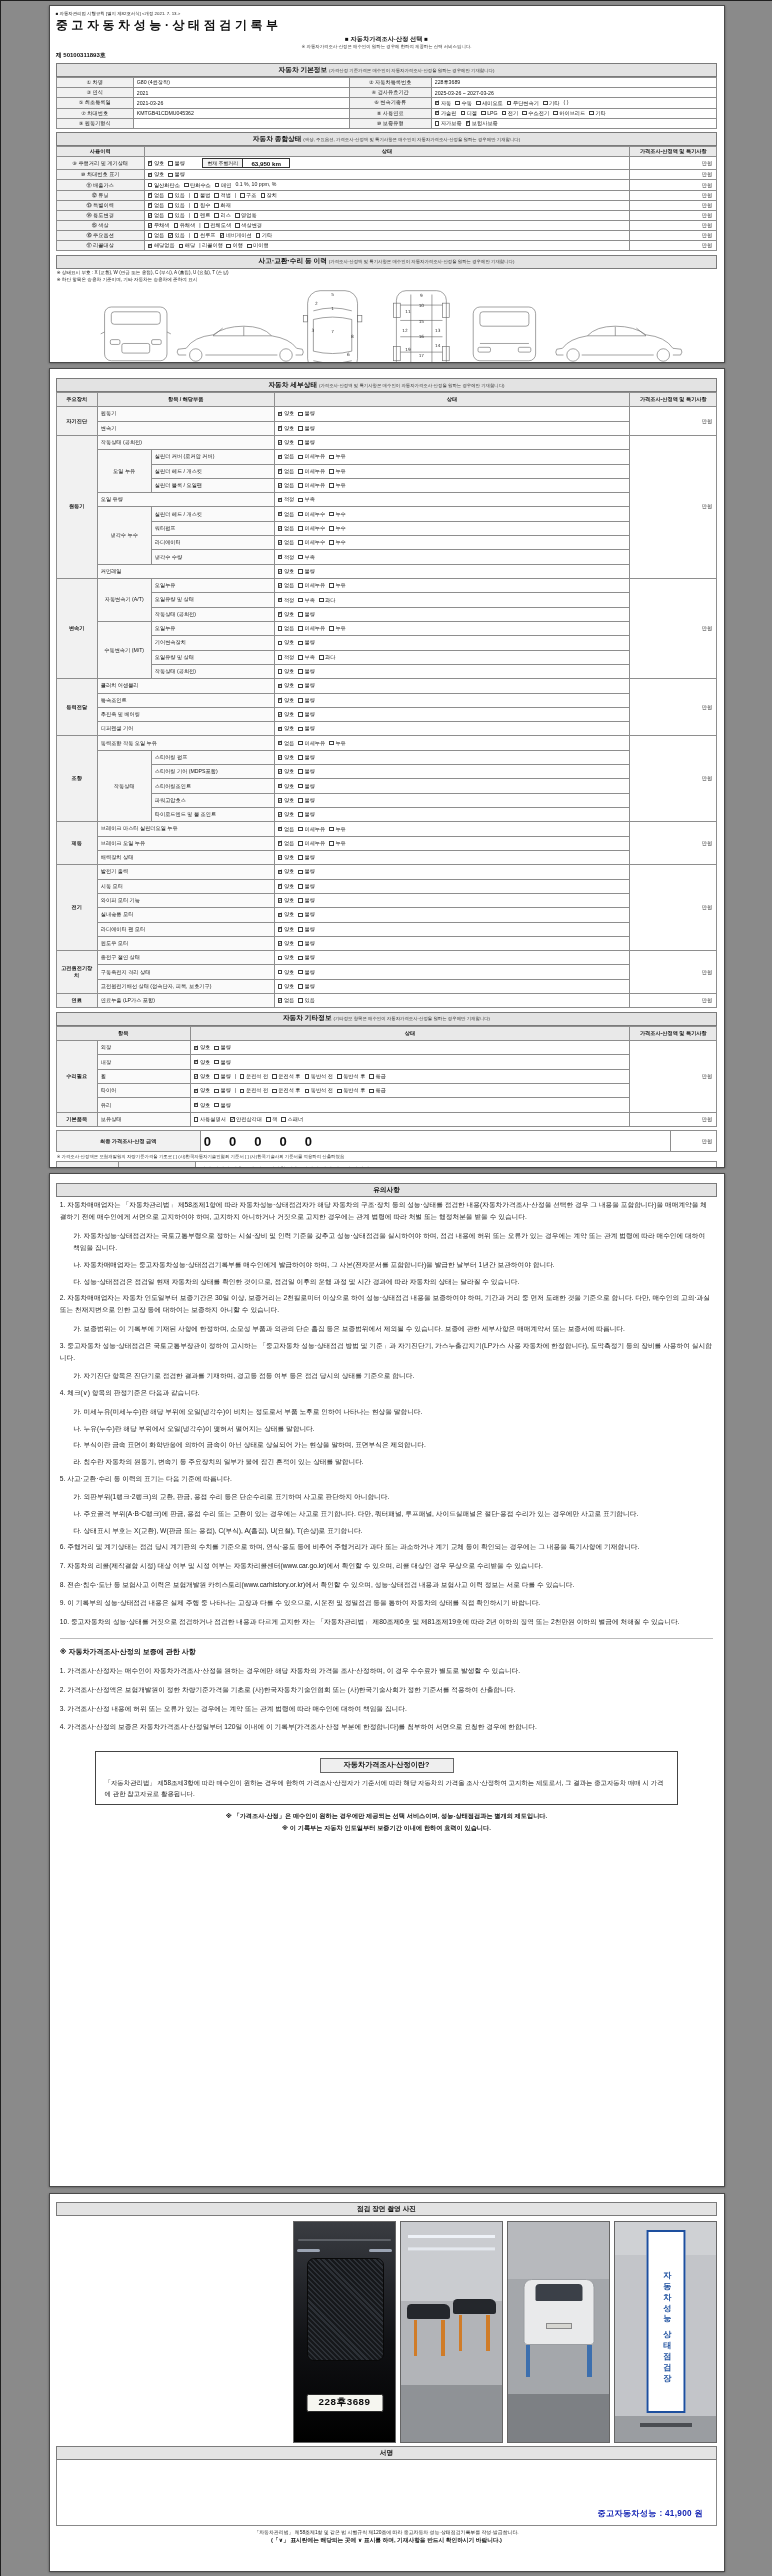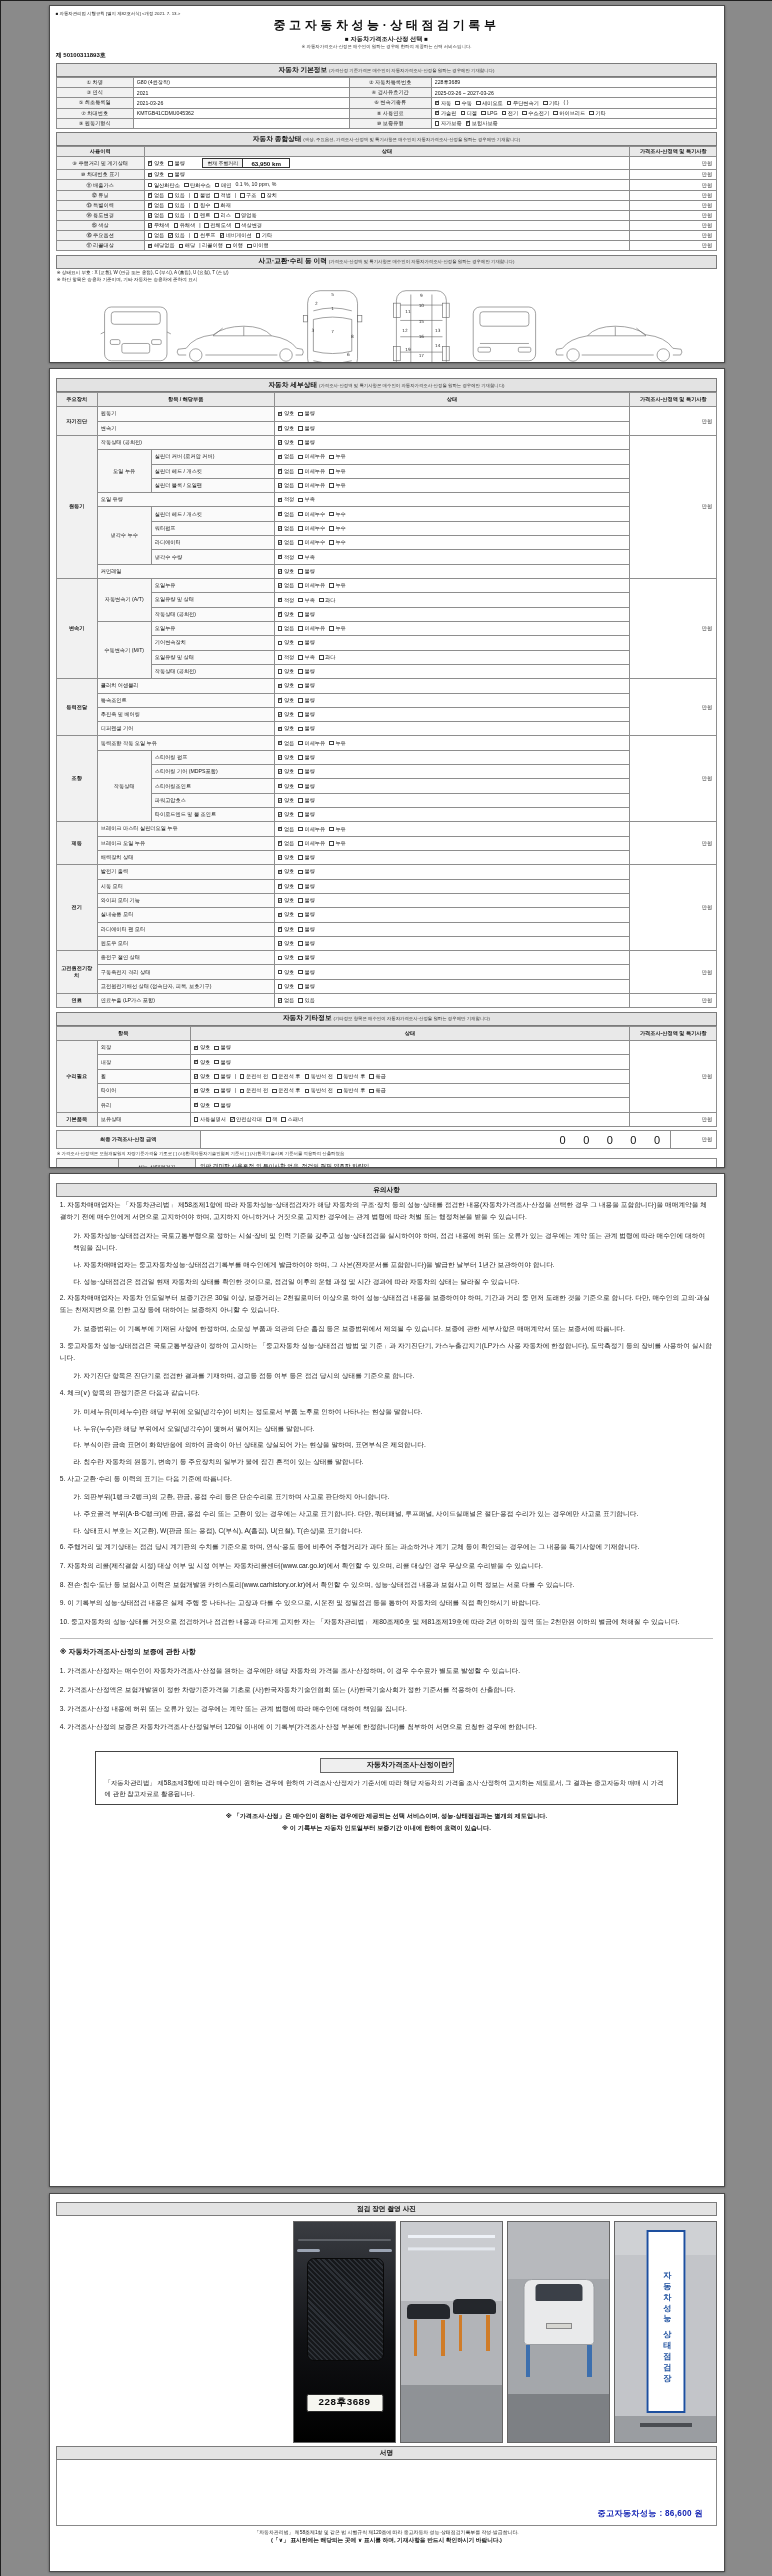--- a/index.html
+++ b/index.html
@@ -2,21 +2,21 @@
 <html style="font-size:8.2px"><head>
 <meta charset="utf-8">
 <style>
   *{box-sizing:border-box;margin:0;padding:0}
   html,body{background:#8a8a8a}
   body{width:773px;min-height:2576px;font-family:"Liberation Sans","DejaVu Sans",sans-serif;color:#111;margin:0}
   .canvas{width:773px;min-height:2576px;border:1px solid #1f1f1f;padding-top:4.1px}
   .page{width:676px;margin:0 auto 5.2px;background:#fff;border:0.5px solid #4a4a4a;padding:5.2px 6.2px;position:relative;overflow:hidden;box-shadow:0 0.5px 2.1px rgba(0,0,0,.45)}
   .p1{height:358px}.p2{height:800px}.p3{height:1014px}.p4{height:379px}
   .law{font-size:4.4px;color:#222}
-  .title{text-align:center;font-size:12px;font-weight:bold;letter-spacing:3.6px;margin-top:0.5px}
+  .title{font-size:12px;font-weight:bold;letter-spacing:3.6px;margin-top:0.5px}
   .subtitle{text-align:center;font-size:6.2px;font-weight:bold;margin-top:1px}
   .subnote{text-align:center;font-size:4.4px;color:#333;margin-top:0.5px}
   .docno{font-size:6px;font-weight:bold;margin-top:1.5px}
   .secbar{border:0.5px solid #7b7b7b;background:#e3e3e3;text-align:center;font-size:6.7px;padding:1.5px 0;margin-top:3.6px}
   .secbar b{font-weight:bold}
   .secnote{font-weight:normal;font-size:4.4px;color:#333}
   table{border-collapse:collapse;width:100%;table-layout:fixed}
   td{border:0.5px solid #8e8e8e;font-size:5.2px;padding:1px 2.1px;vertical-align:middle;word-break:break-all}
   td.lbl{background:#f1f1f1;text-align:center;font-size:5.2px;padding:1px 1.5px}
   td.lbl.b{font-weight:bold}
@@ -32,30 +32,30 @@
   .cb.on::after{content:"✓";position:absolute;left:-0.5px;top:-2.6px;font-size:5.7px;font-weight:bold;color:#111}
   .cbl{font-size:5.2px}
   .tx{font-size:5.2px;margin-right:3.6px;color:#222}
   .odobox{display:inline-flex;border:0.7px solid #333;margin-left:13.4px;vertical-align:middle}
   .odol{background:#f3f3f3;border-right:0.5px solid #333;padding:0.5px 4.1px;font-size:4.9px;display:flex;align-items:center}
   .odov{padding:0.5px 8.2px;font-weight:bold;font-size:6.2px}
   .legend{font-size:4.6px;color:#222;margin-top:1.5px;padding-left:1px}
   .diagram{display:block;width:100%;height:96px;margin:1px 0}
   .dnum{font-size:9px;fill:#333;text-anchor:middle;font-family:"DejaVu Sans",sans-serif}
   .amt td{padding:2.6px 3.1px}
-  .amtv{text-align:right;font-weight:normal;letter-spacing:7.2px;font-size:11px}
+  .amtv{text-align:left;font-weight:bold;letter-spacing:7.2px;font-size:13px}
   .amtnote{font-size:4.4px;color:#333;margin:1.5px 0 2.1px;padding-left:1px}
   .optext{font-size:5.7px;padding:4.1px !important;white-space:normal !important}
   
   .nwrap{padding:2.1px 4.1px}
   .nitem{font-size:6.7px;line-height:1.8;margin:0 0 6.7px;color:#161616}
   .nitem.ind{margin-left:13.4px;margin-bottom:4.6px}
   .nitem.nhead{font-weight:bold;font-size:7px;margin-top:9.3px;border-top:0.5px solid #bbb;padding-top:7.2px}
   .qbox{border:0.8px solid #444;margin:9.3px auto 6.2px;width:88%;padding:5.2px 8.2px}
-  .qtitle{text-align:right;font-weight:bold;font-size:7.2px;border:0.5px solid #666;background:#efefef;width:134px;margin:0 auto 4.1px;padding:1.5px 0}
+  .qtitle{text-align:center;font-weight:bold;font-size:7.2px;border:0.5px solid #666;background:#efefef;width:134px;margin:0 auto 4.1px;padding:1.5px 0}
   .qtext{font-size:6.4px;line-height:1.75}
   .nfoot{font-size:6.2px;font-weight:bold;text-align:center;margin-top:3.1px}
   
   .photos{display:flex;justify-content:flex-end;gap:4.1px;margin-top:4.1px}
   .photo{width:103px;height:222px;position:relative;overflow:hidden;border:0.5px solid #666;flex:none}
   .photo-front{background:linear-gradient(180deg,#3a3d42 0%,#24262b 28%,#101114 55%,#000 100%)}
   .hoodline{position:absolute;top:17.5px;left:4.1px;right:4.1px;height:1.5px;background:#5c6066;border-radius:1px}
   .grille{position:absolute;top:36px;left:13px;width:77px;height:103px;border-radius:7.2px;border:1.5px solid #090909;background:repeating-linear-gradient(45deg,#16181b 0 2.1px,#2c3036 2.1px 3.6px)}
   .headlight{position:absolute;top:27px;width:23px;height:3.1px;background:#aeb9c9;border-radius:1.5px;opacity:.85}
   .hl-l{left:3.1px}.hl-r{right:3.1px}
@@ -1155,21 +1155,21 @@
           <div class="bannertext">자동차성능·상태점검장</div>
         </div>
         <div class="bstand"></div>
       </div>
     </div>
 
     <div class="secbar"><b>서명</b></div>
     <div class="signbox">
       <div class="premium">
         <span>중고자동차성능 :</span>
-        <span>86,600 원</span>
+        <span>41,900 원</span>
       </div>
     </div>
     <div class="sfoot1">「자동차관리법」 제58조제1항 및 같은 법 시행규칙 제120조에 따라 중고자동차 성능·상태점검기록부를 작성·발급합니다.</div>
     <div class="sfoot2">(「∨」 표시란에는 해당되는 곳에 ∨ 표시를 하며, 기재사항을 반드시 확인하시기 바랍니다.)</div>
   </div>
 
 </div>
 
 
 </body></html>

